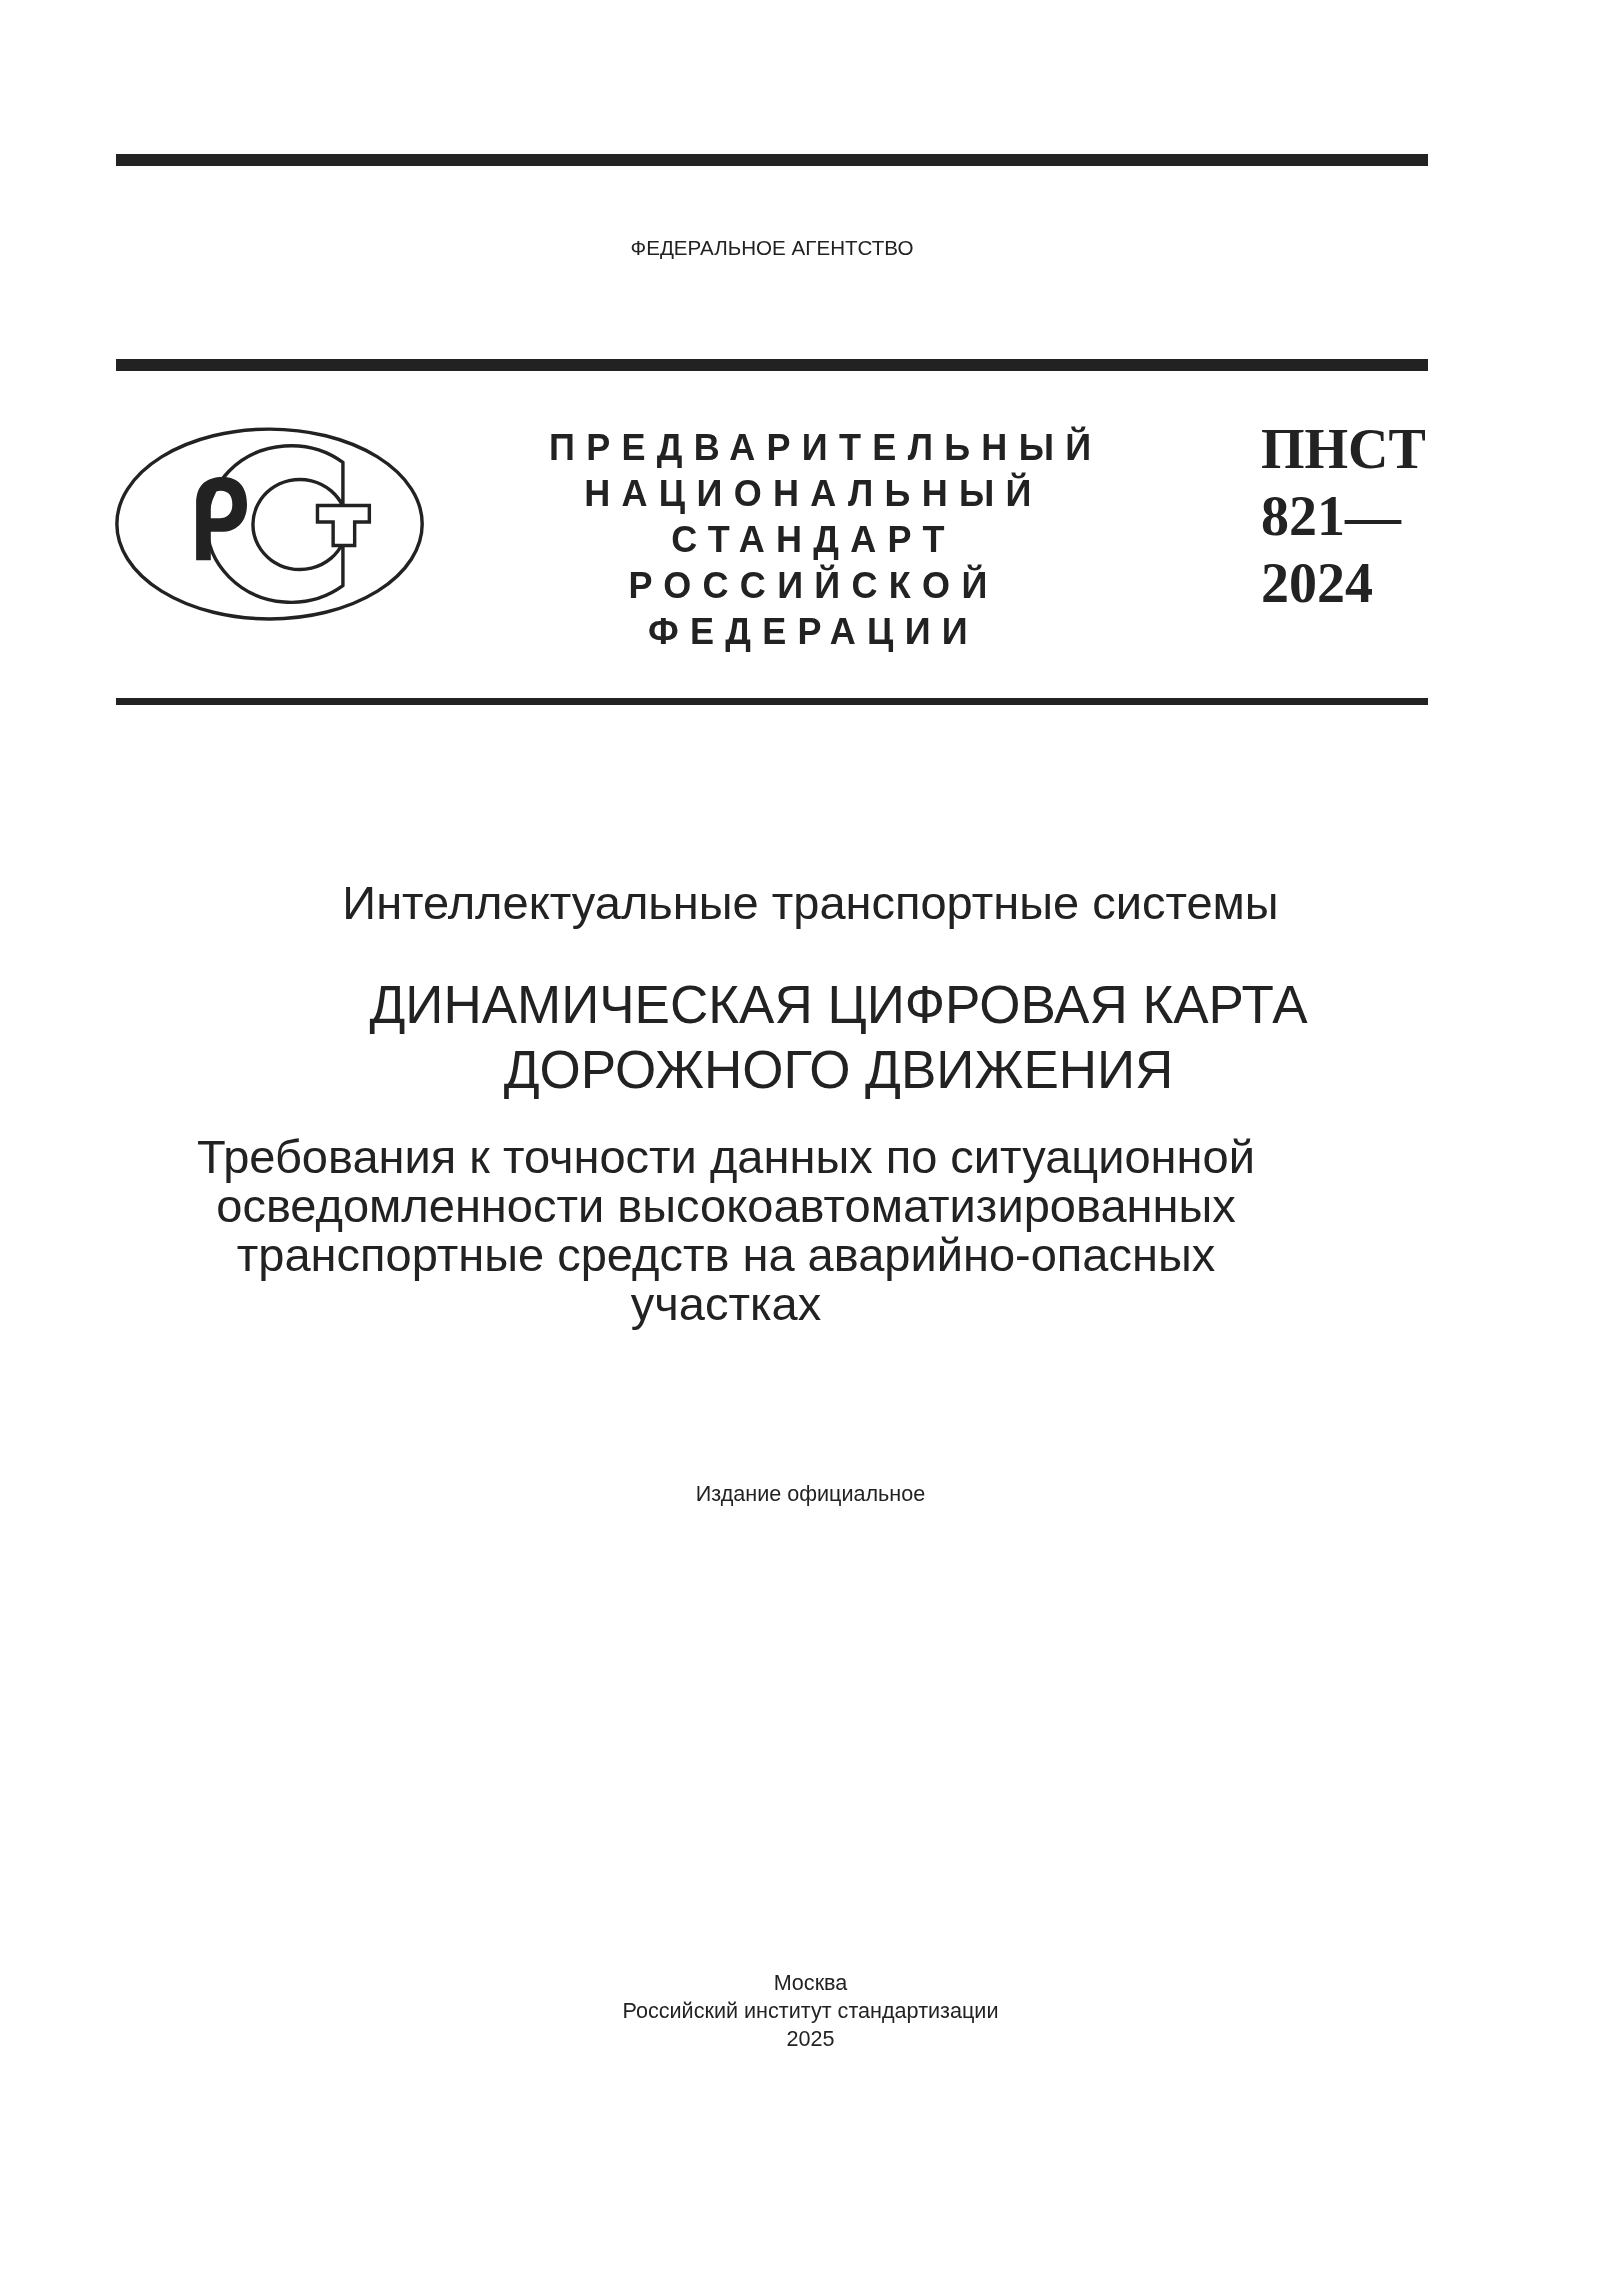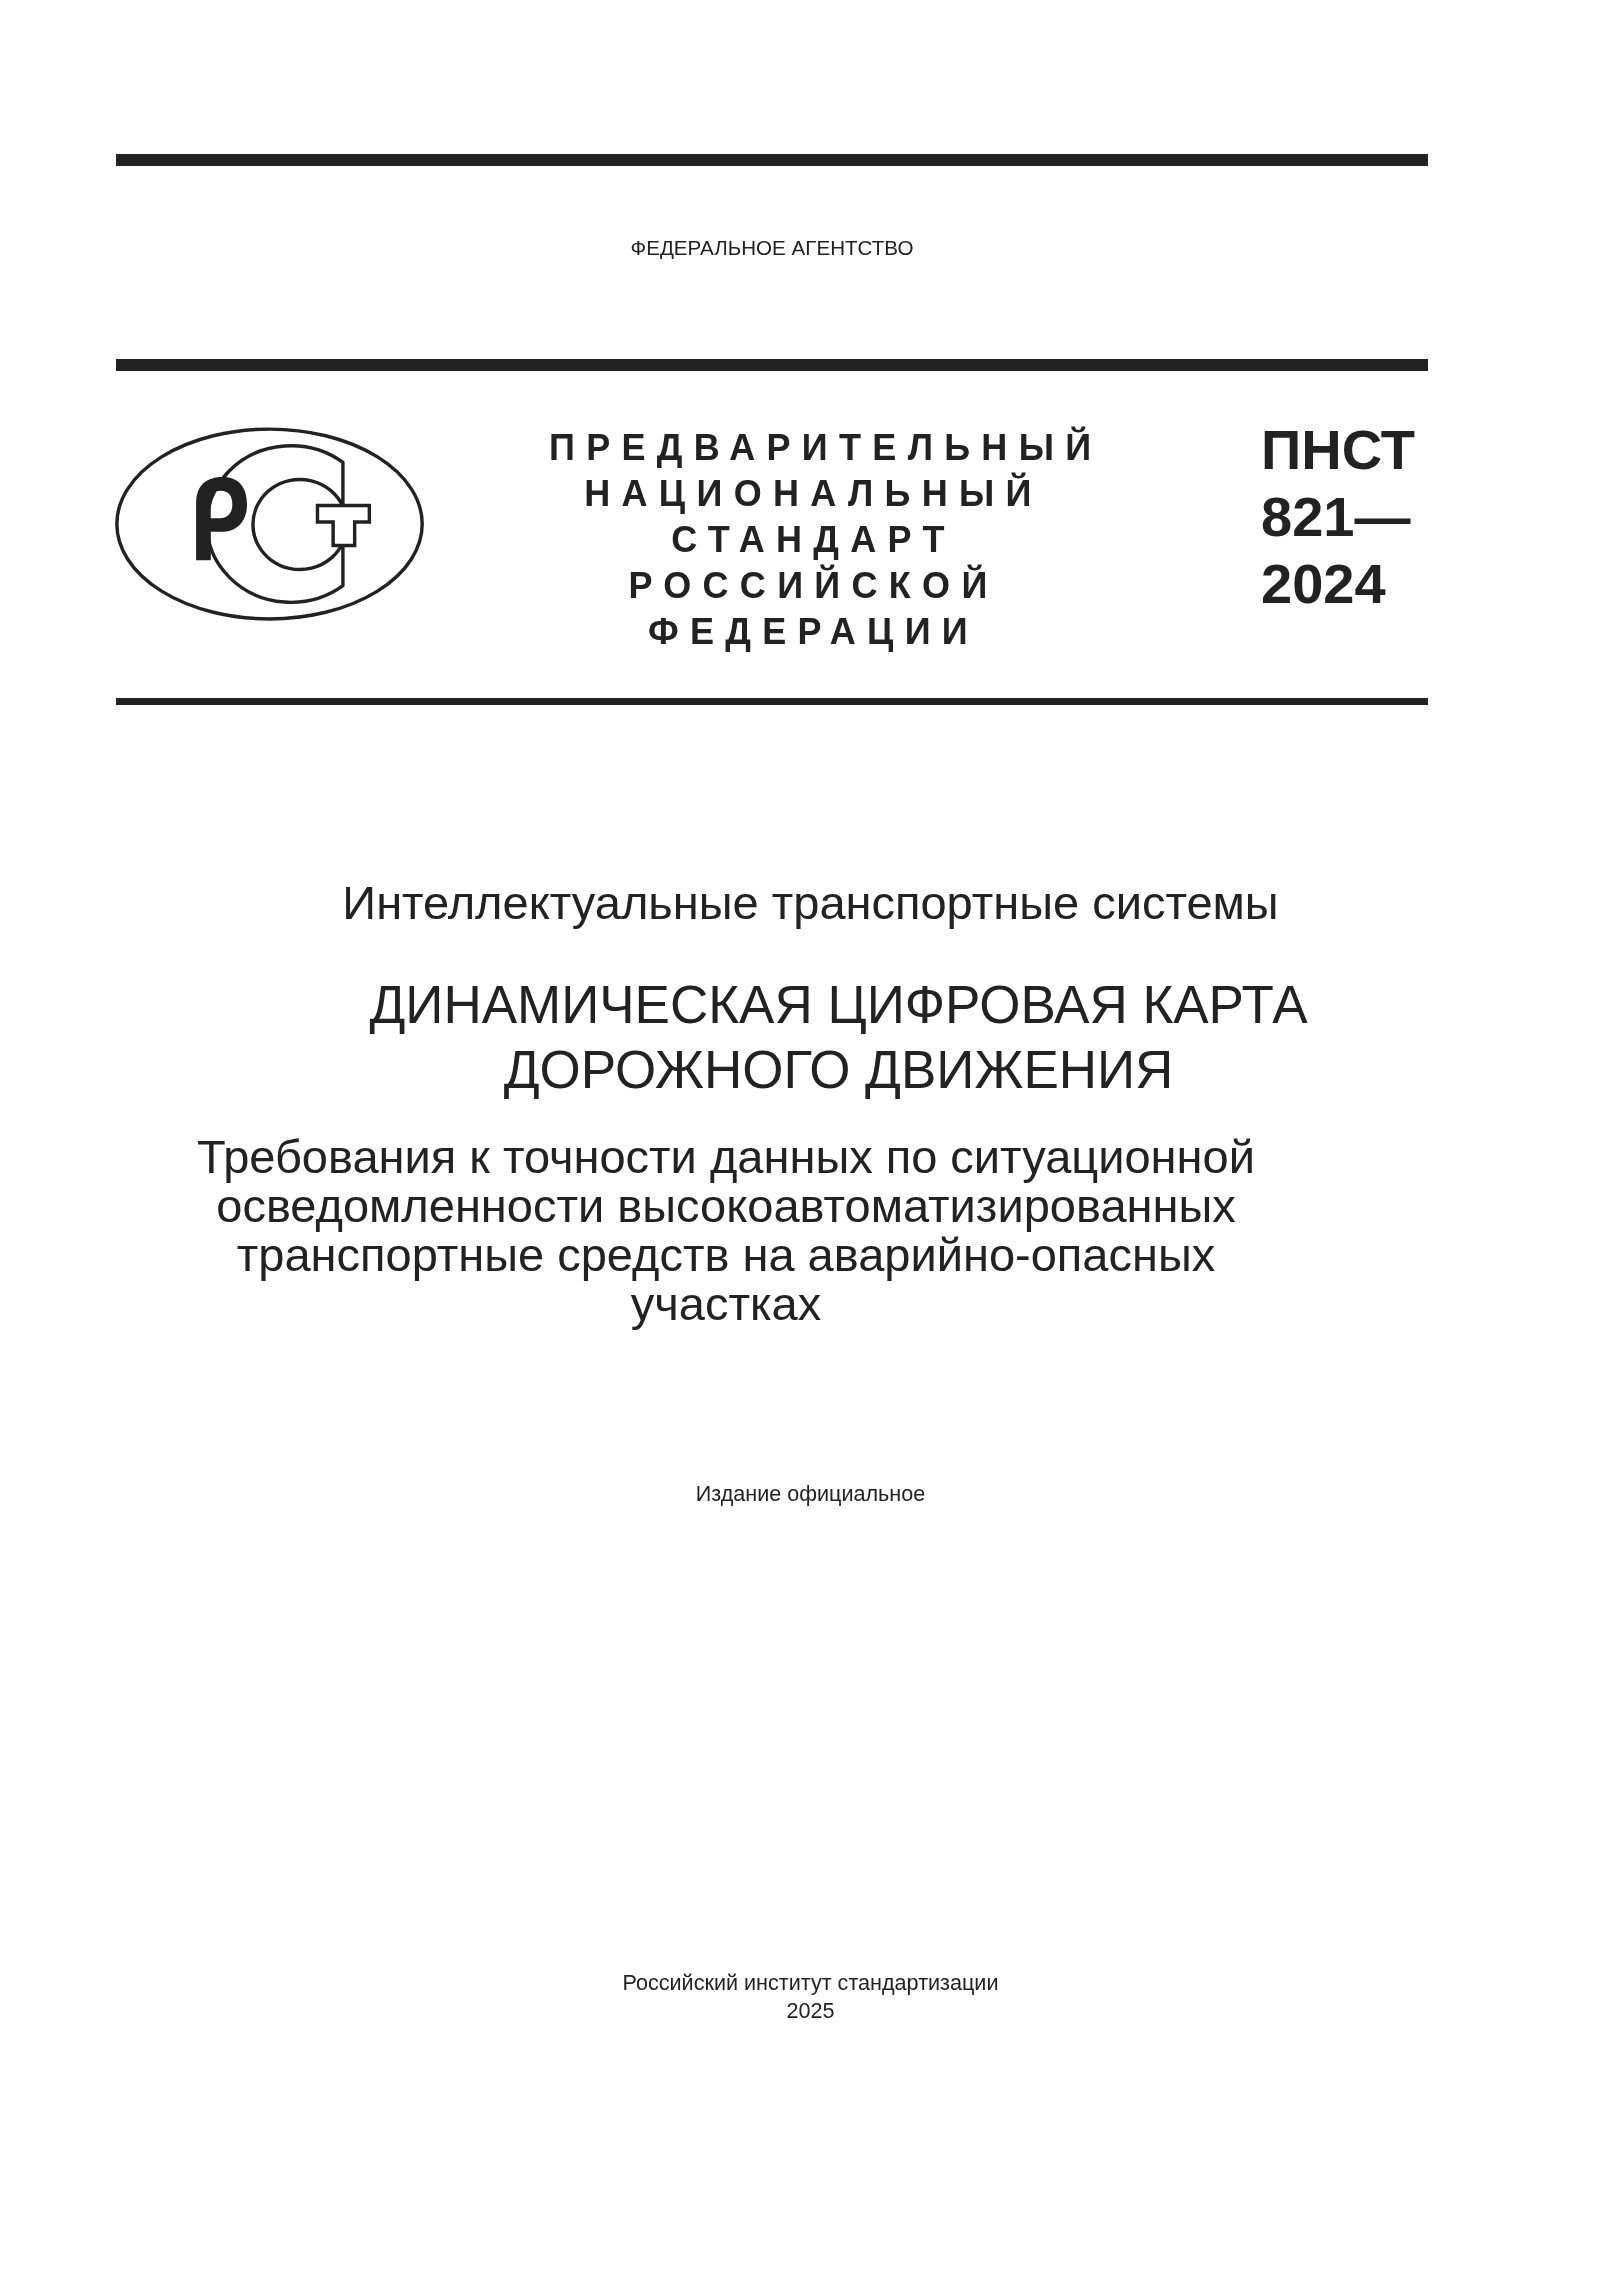--- a/index.html
+++ b/index.html
@@ -12,21 +12,21 @@
 
   #agency { left: 116px; width: 1312px; top: 222px; }
   #agency .line { font-size: 20.6px; line-height: 52px; height: 52px; }
 
   #logo { left: 110px; top: 423px; width: 321px; height: 204px; }
 
   #std-type { left: 549px; width: 529px; top: 425px; }
   #std-type .line { font-size: 36px; line-height: 46px; letter-spacing: 11.3px; font-weight: bold; }
 
   #std-number { left: 1261px; top: 416px; }
-  #std-number .line { font-size: 56px; line-height: 67px; font-weight: bold; }
+  #std-number .line { font-size: 56px; line-height: 67px; font-weight: bold; font-family: Liberation Serif, serif; }
 
   #series { left: 0; width: 1621px; top: 875px; }
   #series .line { font-size: 47px; line-height: 55px; }
 
   #title { left: 0; width: 1621px; top: 972px; margin-left: 28px; }
   #title .line { font-size: 53px; line-height: 65px; }
 
   #subtitle { left: 0; width: 1452px; top: 1132px; }
   #subtitle .line { font-size: 47px; line-height: 49px; }
 
@@ -99,16 +99,17 @@
   <div class="line">осведомленности высокоавтоматизированных</div>
   <div class="line">транспортные средств на аварийно-опасных</div>
   <div class="line">участках</div>
 </div>
 
 <div id="edition" class="abs center b">
   <div class="line">Издание официальное</div>
 </div>
 
 <div id="imprint" class="abs center b">
+  <div class="line">Москва</div>
   <div class="line">Российский институт стандартизации</div>
   <div class="line">2025</div>
 </div>
 
 
 </body></html>

